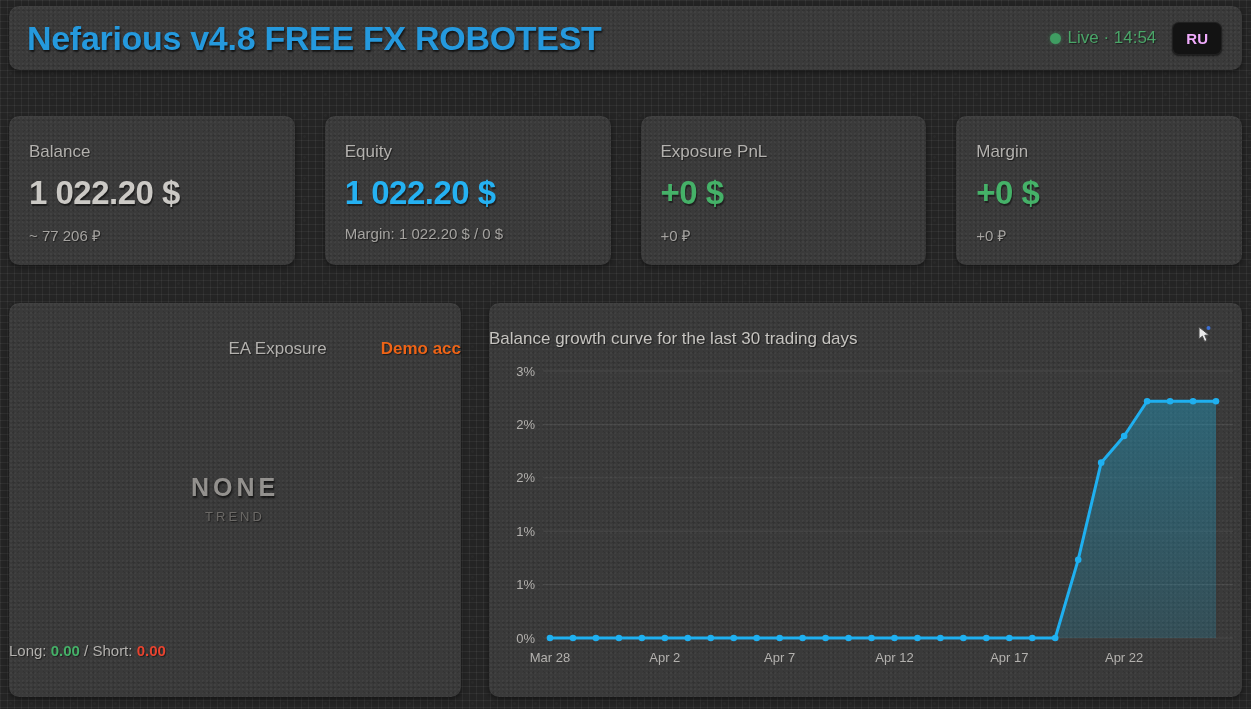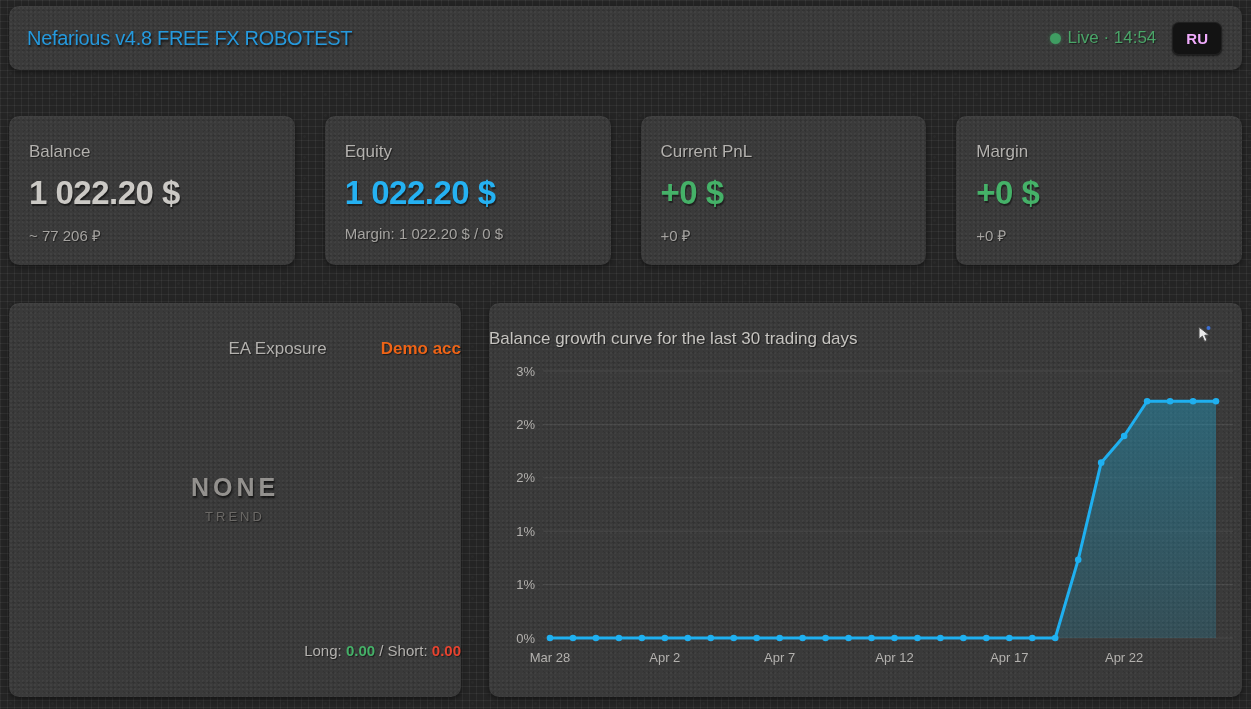--- a/index.html
+++ b/index.html
@@ -26,21 +26,21 @@
     box-shadow:0 2px 5px rgba(0,0,0,0.45), inset 0 1px 0 rgba(255,255,255,0.04);
   }
   
   .header-bar {
     height:64px;
     display:flex; align-items:center; justify-content:space-between;
     padding:0 20px 0 18px;
     margin-bottom:46px;
   }
   .page-title {
-    font-size:20px; font-weight:400; letter-spacing:-0.3px;
+    font-size:34px; font-weight:700; letter-spacing:-0.3px;
     color:#2599dd;
     text-shadow:1px 2px 2px rgba(0,0,0,0.65);
   }
   .header-right { display:flex; align-items:center; gap:16px; }
   .live-status { display:flex; align-items:center; gap:6px; }
   .live-dot {
     width:11px; height:11px; border-radius:50%;
     background:#3f9d62; box-shadow:0 0 4px rgba(63,157,98,0.5);
   }
   .live-label { font-size:17px; color:#4aa568; text-shadow:1px 1px 1px rgba(0,0,0,0.5); }
@@ -75,21 +75,21 @@
   .exposure-state {
     font-size:25px; font-weight:700; letter-spacing:4px;
     color:#93918e; text-shadow:1px 2px 2px rgba(0,0,0,0.65);
   }
   .exposure-state-sub {
     font-size:13px; letter-spacing:3px; color:#6b6966;
     margin-top:7px; text-shadow:1px 1px 1px rgba(0,0,0,0.5);
   }
   .exposure-footer {
     position:absolute; left:0; right:0; bottom:38px;
-    text-align:right; font-size:15px; color:#b3b1ae;
+    text-align:left; font-size:15px; color:#b3b1ae;
     text-shadow:1px 1px 1px rgba(0,0,0,0.5);
   }
   .exposure-footer .green { color:#45b168; font-weight:700; }
   .exposure-footer .red   { color:#e8432f; font-weight:700; }
   
   .chart-panel { flex:1; position:relative; padding-top:26px; }
   .chart-title {
     text-align:left; font-size:17px; color:#c6c4c0;
     text-shadow:1px 1px 1px rgba(0,0,0,0.5);
   }
@@ -118,21 +118,21 @@
       <div class="card-label">Balance</div>
       <div class="card-value silver">1 022.20 $</div>
       <div class="card-sub">~ 77 206 ₽</div>
     </div>
     <div class="panel card">
       <div class="card-label">Equity</div>
       <div class="card-value cyan">1 022.20 $</div>
       <div class="card-sub">Margin: 1 022.20 $  /  0 $</div>
     </div>
     <div class="panel card">
-      <div class="card-label">Current PnL</div>
+      <div class="card-label">Exposure PnL</div>
       <div class="card-value green">+0 $</div>
       <div class="card-sub">+0 ₽</div>
     </div>
     <div class="panel card">
       <div class="card-label">Margin</div>
       <div class="card-value green">+0 $</div>
       <div class="card-sub">+0 ₽</div>
     </div>
   </div>
 

